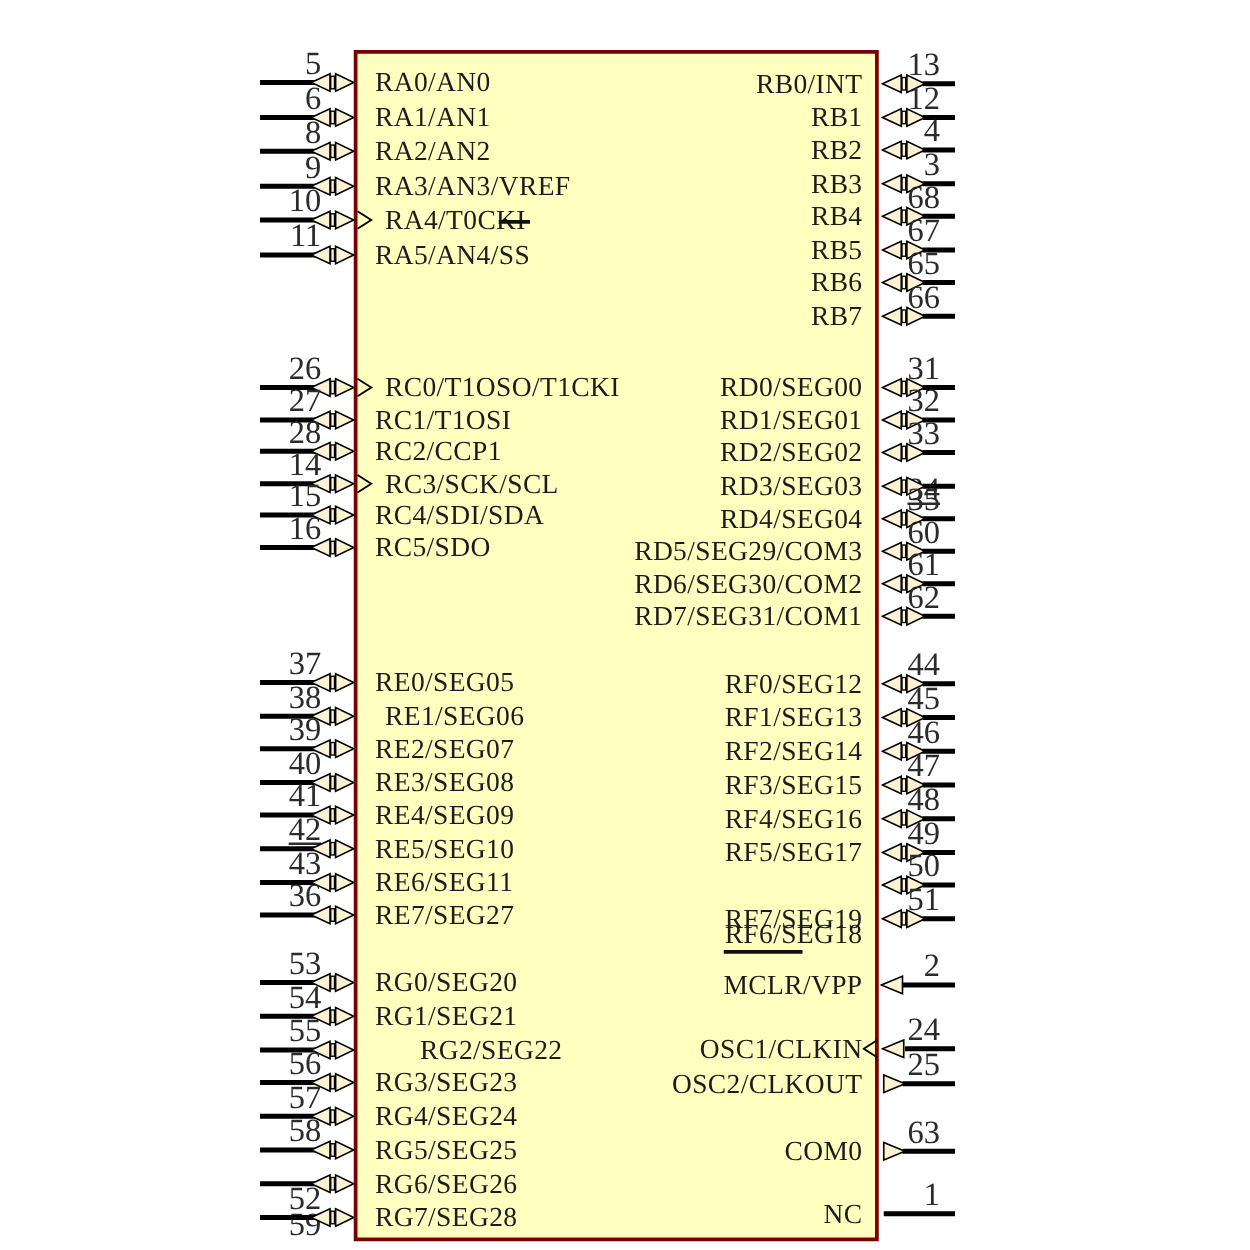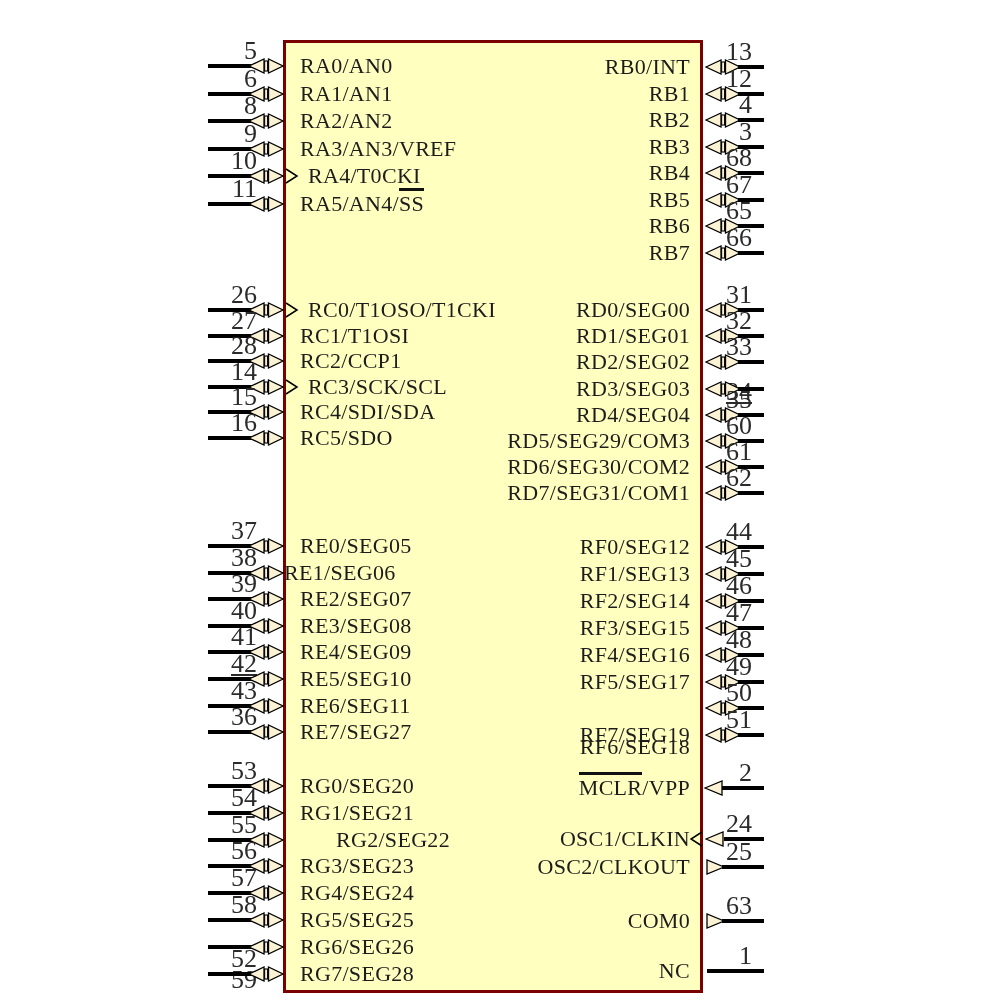--- a/index.html
+++ b/index.html
@@ -18,21 +18,21 @@
   }
   .pin-num.left{left:150px;width:107px;text-align:right;}
   .pin-num.right{left:655px;width:97px;text-align:right;}
   .pin-label{
     position:absolute;height:26px;line-height:26px;font-size:22px;
     color:#1c1c1c;white-space:nowrap;letter-spacing:0.3px;
   }
   .pin-label.left{text-align:left;}
   .pin-label.right{left:330px;width:360px;text-align:right;}
   .pin-arrow{position:absolute;}
-  .obar{border-top:3px solid #111;padding-top:0px;}
+  .obar{border-top:3px solid #111;padding-top:12px;}
 </style>
 </head>
 <body>
 
 <div class="stage">
   <div class="chip-body"></div>
   <div id="pins">
       <div class="pin-line" style="left:208px;top:64px;width:45px;"></div>
       <div class="pin-num left" style="top:37px;">5</div>
       <div class="" style="position:absolute;left:248px;top:57px;width:54px;height:18px;">
@@ -174,21 +174,21 @@
       <div class="pin-label left" style="left:300px;top:533px;">RE0/SEG05</div>
       <div class="pin-line" style="left:208px;top:571px;width:45px;"></div>
       <div class="pin-num left" style="top:544px;">38</div>
       <div class="" style="position:absolute;left:248px;top:564px;width:54px;height:18px;">
         <svg class="pin-arrow" width="36" height="18" viewBox="0 0 36 18" xmlns="http://www.w3.org/2000/svg" style="position: absolute; left: 0px; top: 0px;">
           <polygon points="1,9 16,2 16,16" fill="#fbf3d3" stroke="#000" stroke-width="1.3"></polygon>
           <rect x="16.6" y="4" width="3" height="10" fill="#fbf3d3" stroke="#000" stroke-width="1.1"></rect>
           <polygon points="20.5,2 20.5,16 35,9" fill="#fbf3d3" stroke="#000" stroke-width="1.3"></polygon>
         </svg>
       </div>
-      <div class="pin-label left" style="left:284px;top:560px;">RE1/SEG06</div>
+      <div class="pin-label left" style="left:308px;top:560px;">RE1/SEG06</div>
       <div class="pin-line" style="left:208px;top:597px;width:45px;"></div>
       <div class="pin-num left" style="top:570px;">39</div>
       <div class="" style="position:absolute;left:248px;top:590px;width:54px;height:18px;">
         <svg class="pin-arrow" width="36" height="18" viewBox="0 0 36 18" xmlns="http://www.w3.org/2000/svg" style="position: absolute; left: 0px; top: 0px;">
           <polygon points="1,9 16,2 16,16" fill="#fbf3d3" stroke="#000" stroke-width="1.3"></polygon>
           <rect x="16.6" y="4" width="3" height="10" fill="#fbf3d3" stroke="#000" stroke-width="1.1"></rect>
           <polygon points="20.5,2 20.5,16 35,9" fill="#fbf3d3" stroke="#000" stroke-width="1.3"></polygon>
         </svg>
       </div>
       <div class="pin-label left" style="left:300px;top:586px;">RE2/SEG07</div>

